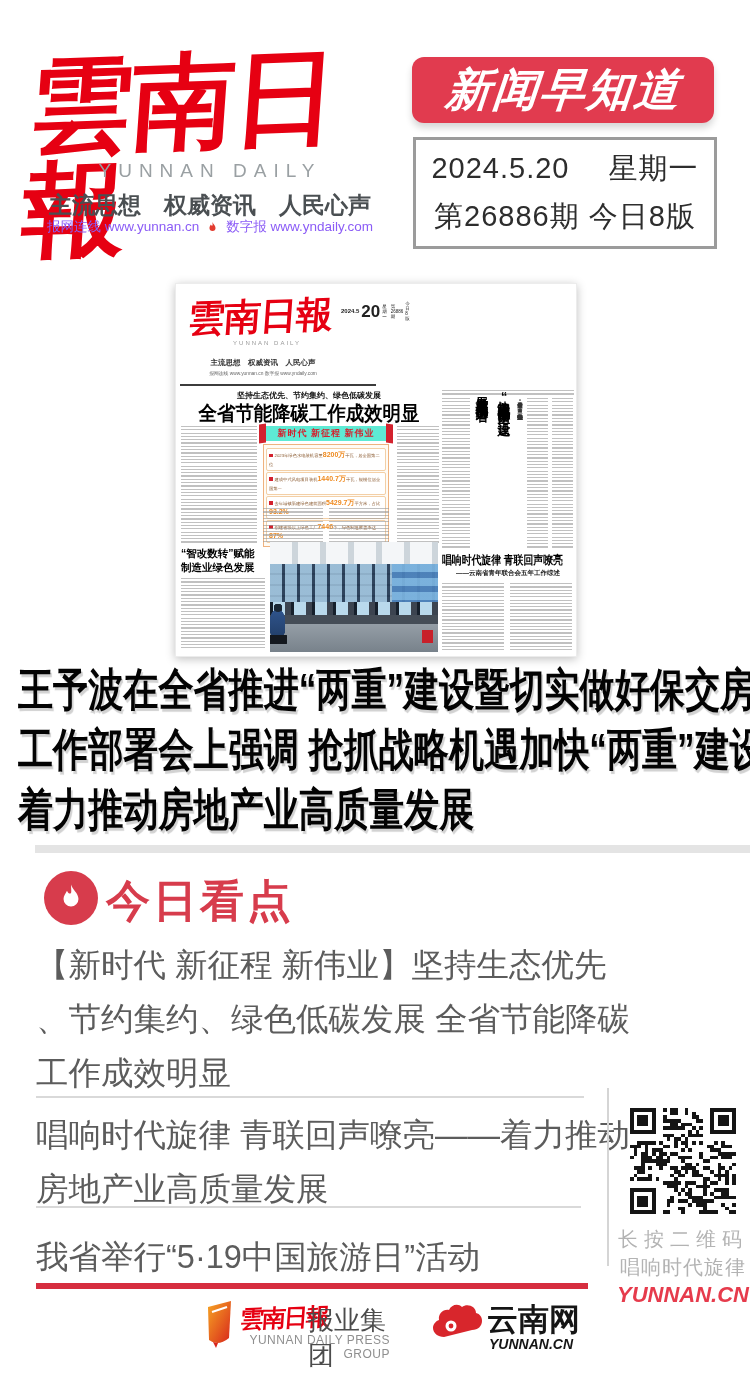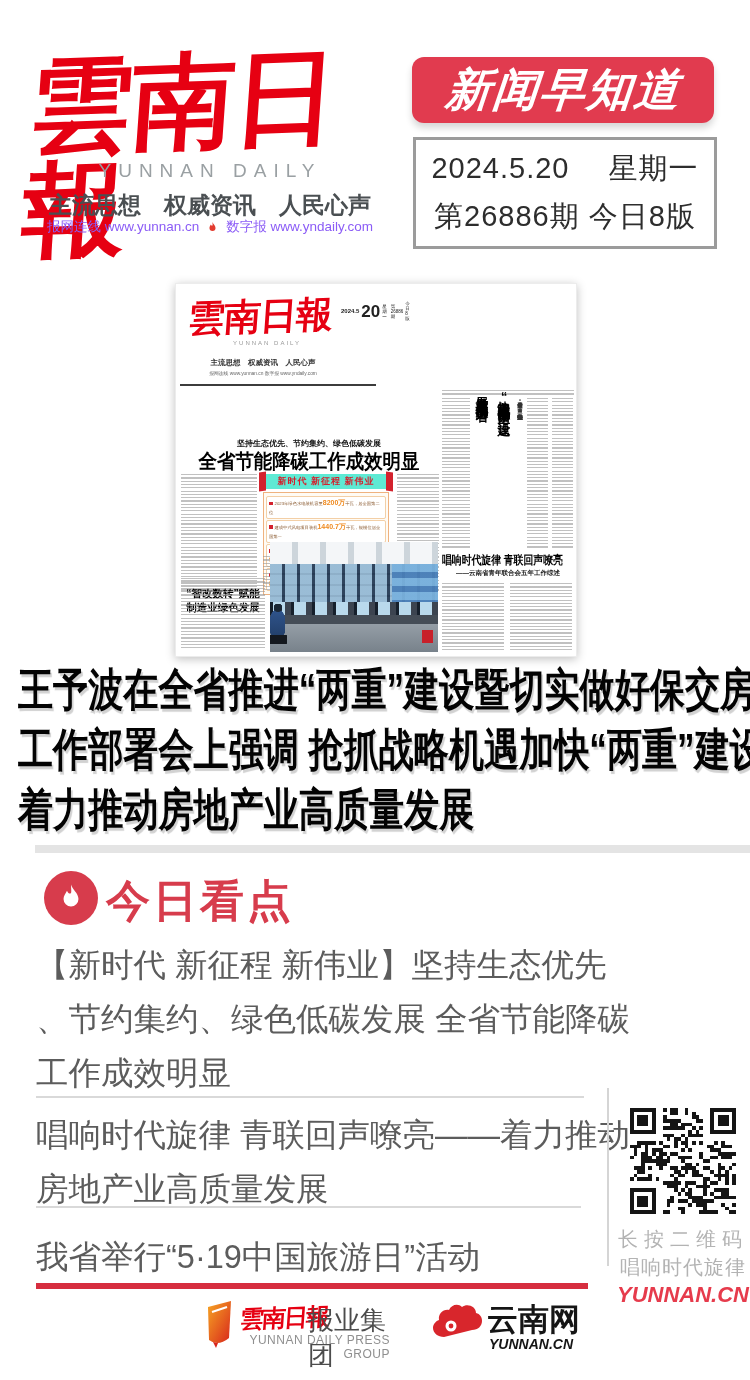--- a/index.html
+++ b/index.html
@@ -39,40 +39,40 @@
   .p-datebox{left:165px;top:16px;width:33px;display:flex;flex-direction:row;
              align-items:center;gap:2px;color:#222;}
   .p-db-ym{font-size:6px;font-weight:bold;}
   .p-db-day{font-size:17px;font-weight:bold;line-height:1;}
   .p-db-s{font-size:4.5px;}
   .p-rule{left:4px;top:100px;width:196px;height:2px;background:#3c3c3c;}
   .p-tr{left:203px;top:14px;width:194px;height:96px;}
   .p-tr-title{left:0;top:0;font-size:12.5px;font-weight:bold;color:#000;white-space:nowrap;
               transform:scaleX(.97);transform-origin:left;}
   .p-tr-sub{left:0;top:18px;width:194px;text-align:center;font-size:6px;font-weight:bold;color:#222;}
-  .p-main{left:3px;top:106px;width:260px;height:154px;margin-top:48px;}
+  .p-main{left:3px;top:106px;width:260px;height:154px;}
   .p-kicker{left:0;top:0;width:260px;text-align:center;font-size:8px;font-weight:bold;color:#111;}
   .p-title{left:0;top:10px;width:260px;text-align:center;font-size:20px;font-weight:bold;
            color:#000;transform:scaleX(.92);white-space:nowrap;}
   .p-banner{left:84px;top:36px;width:126px;height:15px;background:#5eead4;
             display:flex;align-items:center;justify-content:center;}
   .p-banner::before,.p-banner::after{content:"";position:absolute;top:-2px;width:7px;height:19px;
             background:#d3222e;}
   .p-banner::before{left:-4px;transform:skewY(-8deg);}
   .p-banner::after{right:-4px;transform:skewY(8deg);}
   .p-banner span{color:#d3222e;font-size:9px;font-weight:bold;letter-spacing:1px;}
   .p-stats{left:84px;top:54px;width:126px;border:1px solid #efb27f;background:#fffbf4;
            padding:2px;box-sizing:border-box;}
   .p-stat{border:1px solid #f3cfa6;background:#fff;border-radius:2px;margin:1px 0;
           padding:1px 2px;font-size:4.3px;color:#8a5a30;line-height:1.35;}
   .p-stat i{display:inline-block;width:3.5px;height:3.5px;background:#d3222e;margin-right:2px;}
   .p-stat b{font-size:7px;color:#ef8a1f;font-style:normal;}
   .p-sub{left:3px;top:260px;width:88px;height:108px;}
-  .p-sub-title{left:2px;top:2px;width:84px;text-align:center;font-size:10.5px;font-weight:bold;
-               color:#000;line-height:14px;margin-top:40px;}
+  .p-sub-title{left:2px;top:2px;width:84px;text-align:left;font-size:10.5px;font-weight:bold;
+               color:#000;line-height:14px;}
   .p-photo{left:94px;top:258px;width:168px;height:110px;overflow:hidden;background:#8d97a0;}
   .ph-ceiling{left:0;top:0;width:168px;height:24px;
       background:repeating-linear-gradient(90deg,#f4f6f8 0 22px,#cdd5db 22px 28px),
       linear-gradient(#eef1f3,#ccd4da);}
   .ph-wall{left:0;top:22px;width:168px;height:42px;background:
       repeating-linear-gradient(90deg,rgba(160,195,220,.85) 0 12px,rgba(40,60,85,.9) 12px 15px),
       repeating-linear-gradient(180deg,rgba(170,205,230,.5) 0 9px,rgba(35,55,80,.8) 9px 11px),#45607e;}
   .ph-bright{left:122px;top:22px;width:46px;height:42px;background:
       repeating-linear-gradient(180deg,#79b1dd 0 8px,#4a7fb8 8px 14px);opacity:.95;}
   .ph-floor{left:0;top:64px;width:168px;height:46px;background:linear-gradient(#a7b0b8,#78828b);}

